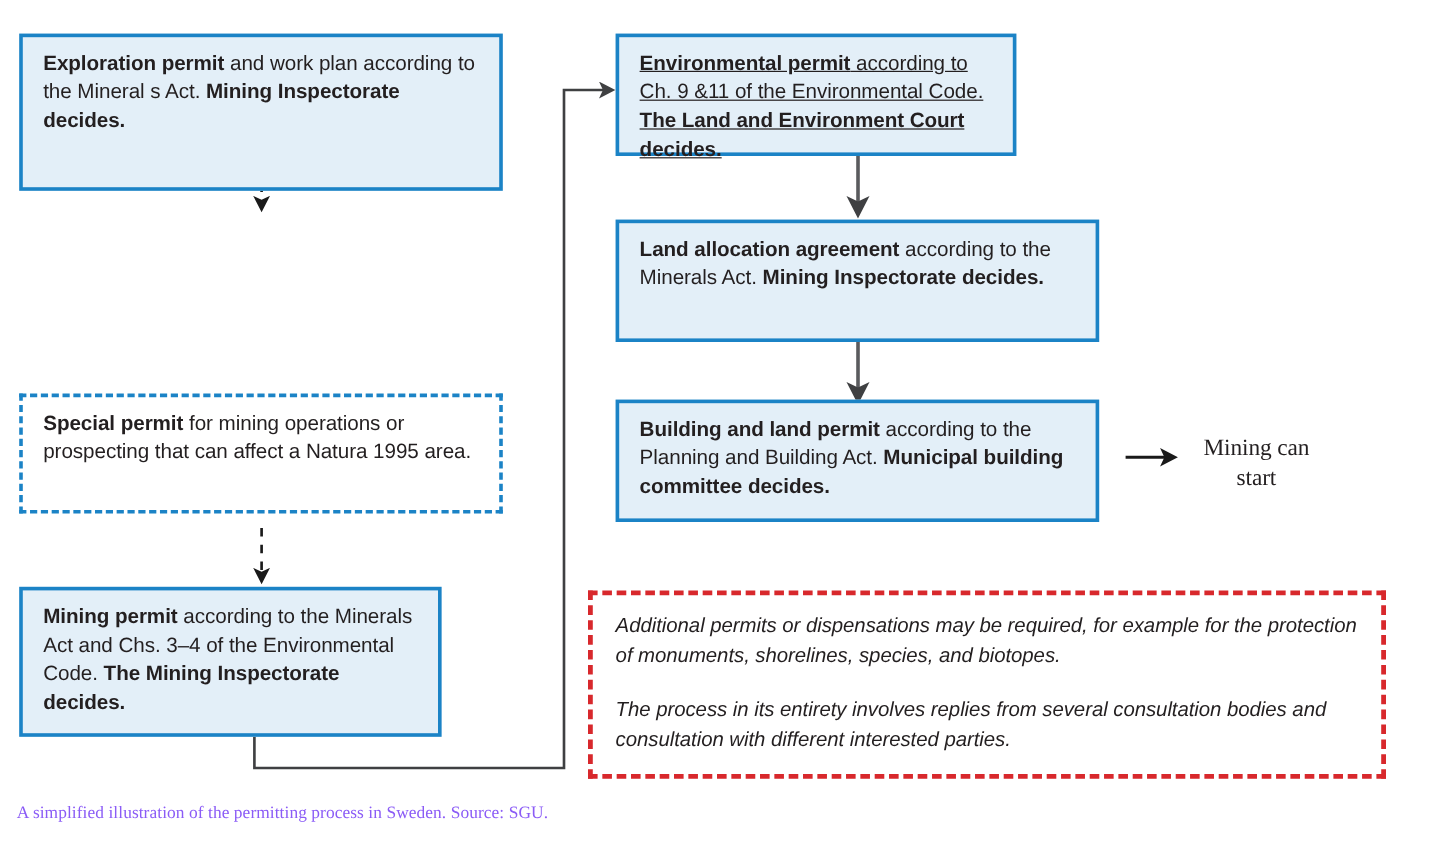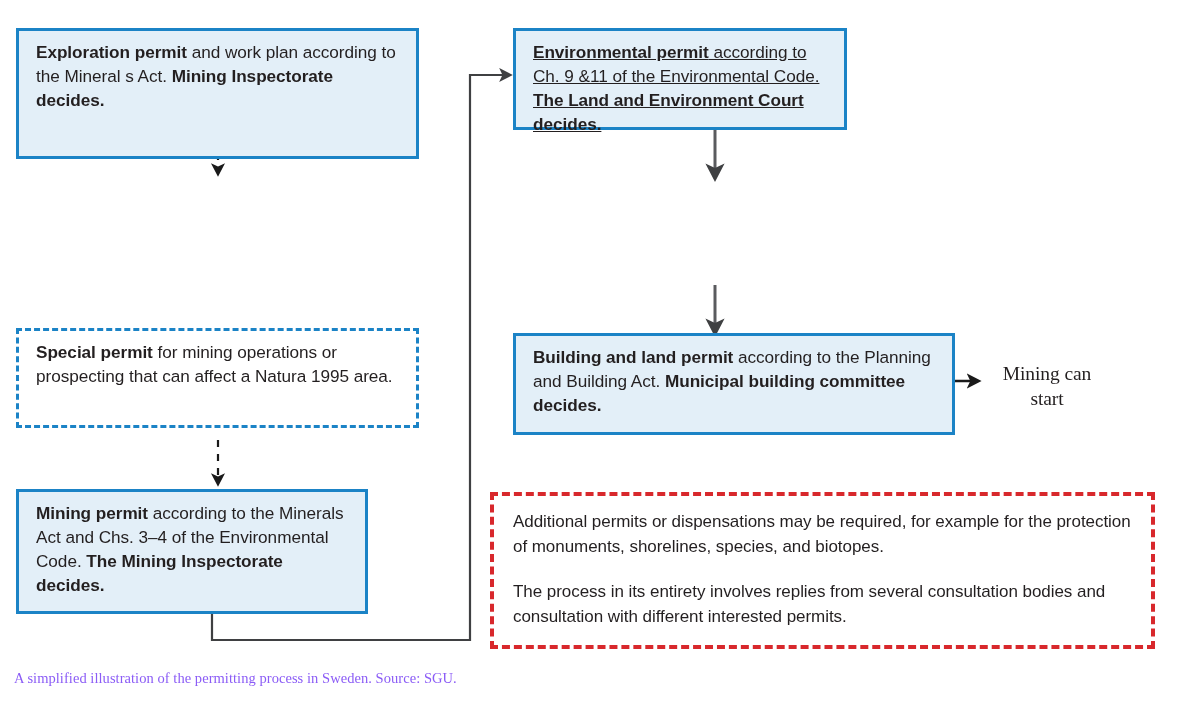--- a/index.html
+++ b/index.html
@@ -44,20 +44,21 @@
     background: #ffffff;
     border: 4px dashed #d8282c;
   }
   .box-dashed-red .inner {
     padding: 14px 18px 10px 19px;
     font-size: 17px;
     line-height: 1.45;
   }
   .box-dashed-red p {
     margin: 0;
+    font-style: italic;
   }
   .box-dashed-red p.gap {
     margin-top: 21px;
   }
   b {
     font-weight: bold;
   }
   #terminal-label {
     position: absolute;
     text-align: center;
@@ -129,34 +130,39 @@
       <b>Mining permit</b><span> according to the Minerals Act and Chs. 3–4 of the Environmental Code. </span><b>The Mining Inspectorate decides.</b>
     </div>
   </div>
 
   <div class="box box-solid" style="left:513px; top:28px; width:334px; height:102px;text-decoration:underline;">
     <div class="inner">
       <b>Environmental permit</b><span> according to Ch. 9 &amp;11 of the Environmental Code. </span><b>The Land and Environment Court decides.</b>
     </div>
   </div>
 
+  <div class="box box-solid" style="left:513px; top:183px; width:403px; height:102px;">
+    <div class="inner">
+      <b>Land allocation agreement</b><span> according to the Minerals Act. </span><b>Mining Inspectorate decides.</b>
+    </div>
+  </div>
 
-  <div class="box box-solid" style="left:513px; top:333px; width:442px; height:102px;">
+  <div class="box box-solid" style="left:513px; top:333px; width:403px; height:102px;">
     <div class="inner">
       <b>Building and land permit</b><span> according to the Planning and Building Act. </span><b>Municipal building committee decides.</b>
     </div>
   </div>
 
   <div id="terminal-label" style="left:974px; top:362px; width:146px;font-family:Liberation Serif, serif;">
     <div>Mining can</div>
     <div>start</div>
   </div>
 
   <div class="box box-dashed-red" style="left:490px; top:492px; width:665px; height:157px;">
     <div class="inner">
       <p>Additional permits or dispensations may be required, for example for the protection of monuments, shorelines, species, and biotopes.</p>
-      <p class="gap">The process in its entirety involves replies from several consultation bodies and consultation with different interested permits.</p>
+      <p class="gap">The process in its entirety involves replies from several consultation bodies and consultation with different interested parties.</p>
     </div>
   </div>
 
   <div id="caption">A simplified illustration of the permitting process in Sweden. Source: SGU.</div>
 
 </div>
 
 </body></html>

